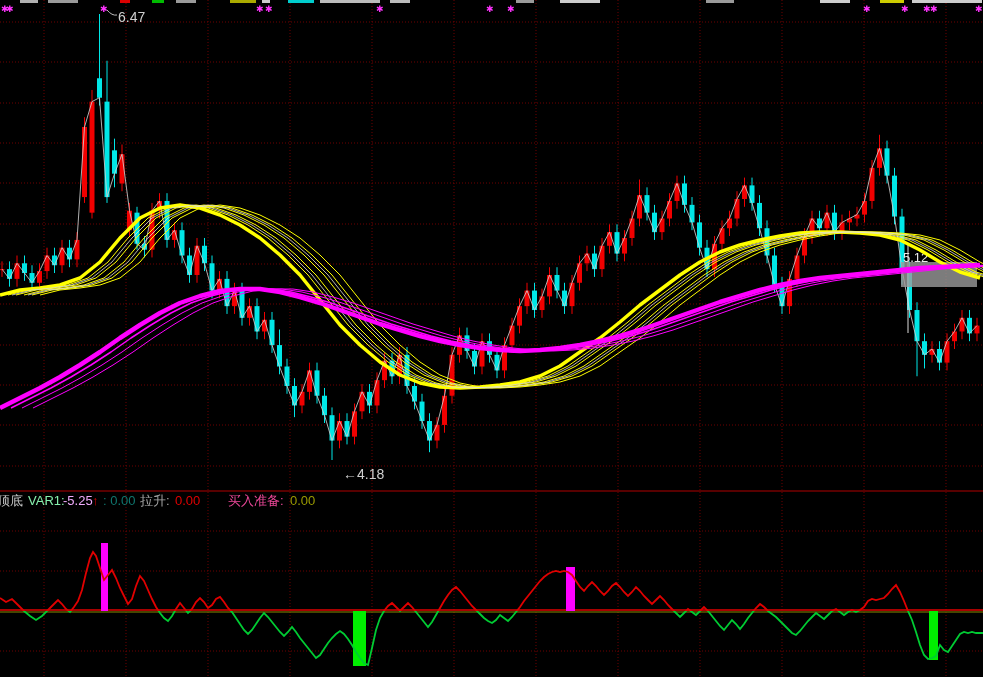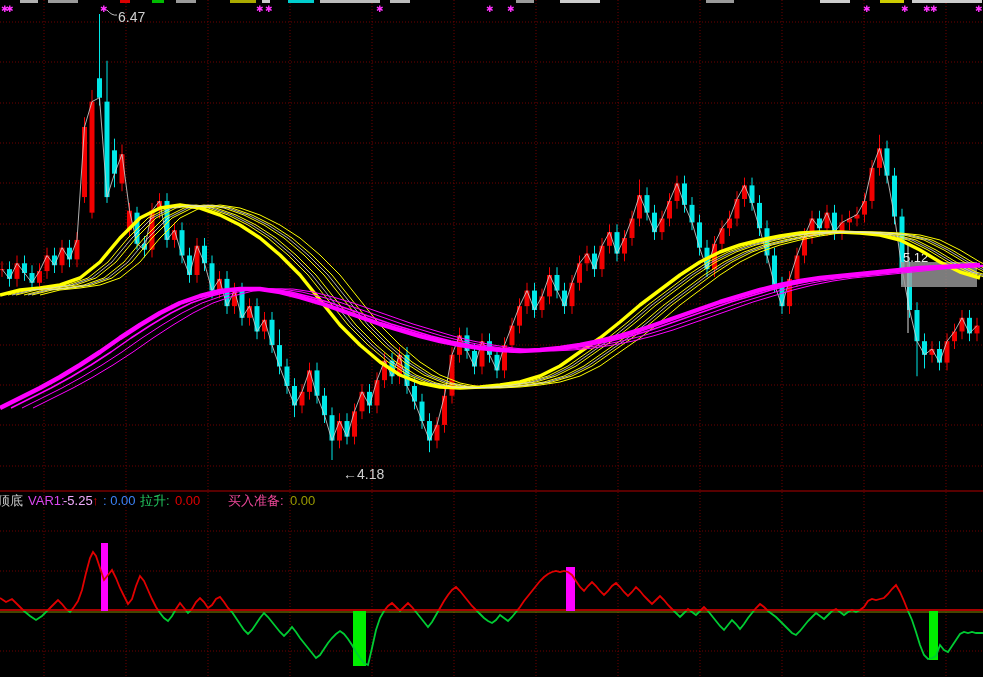--- a/index.html
+++ b/index.html
@@ -367,22 +367,22 @@
         <clipPath id="clip-below">
           <rect x="0" y="611" width="983" height="66"></rect>
         </clipPath>
       </defs>
       <polyline points="0,598 6,602 12,599 18,605 24,611 30,616 36,620 42,616 48,610 54,604 58,600 62,604 66,609 70,612 74,607 78,601 82,590 86,573 90,558 93,552 96,556 100,568 104,580 108,575 112,570 116,578 120,588 124,596 128,604 132,599 136,586 140,576 144,581 148,590 152,599 156,607 160,613 164,618 168,621 172,616 176,609 180,603 184,608 188,613 192,609 196,602 200,598 204,602 208,608 212,605 216,599 220,597 224,602 228,608 232,612 236,618 240,624 244,630 248,634 252,630 256,624 260,618 264,613 268,617 272,622 276,627 280,632 284,636 288,632 292,627 296,632 300,638 304,643 308,648 312,653 316,658 320,655 324,649 328,643 332,638 336,634 340,631 344,634 348,639 352,645 356,652 360,658 364,663 368,665 372,648 376,630 380,618 384,611 388,606 392,603 396,607 400,611 404,607 408,603 412,607 416,612 420,617 424,622 428,627 432,622 436,615 440,608 444,601 448,595 452,590 456,587 460,591 464,596 468,601 472,606 476,610 480,614 484,618 488,621 492,623 496,620 500,615 504,618 508,621 512,617 516,612 520,607 524,601 528,596 532,591 536,586 540,581 544,577 548,574 552,572 556,571 560,572 564,571 568,572 572,575 576,581 580,587 584,591 588,586 592,582 596,586 600,591 604,595 608,591 612,586 616,583 620,587 624,592 628,596 632,592 636,587 640,591 644,596 648,600 652,604 656,600 660,596 664,600 668,605 672,609 676,613 680,617 684,613 688,609 692,612 696,615 700,611 704,607 708,611 712,616 716,621 720,626 724,630 728,625 732,620 736,624 740,629 744,624 748,618 752,613 756,608 760,604 764,607 768,611 772,614 776,617 780,621 784,625 788,629 792,633 796,635 800,631 804,626 808,621 812,617 816,613 820,616 824,619 828,615 832,611 836,609 840,612 844,615 848,612 852,610 856,612 860,610 864,607 868,601 872,599 876,600 880,599 884,598 888,594 892,589 896,585 900,592 904,601 908,611 912,620 916,632 920,645 924,655 928,659 932,658 936,656 940,645 944,650 948,652 952,646 956,640 960,634 964,632 968,633 972,632 976,633 980,633 983,633" fill="none" stroke="#e00000" stroke-width="1.8" clip-path="url(#clip-above)"></polyline>
       <polyline points="0,598 6,602 12,599 18,605 24,611 30,616 36,620 42,616 48,610 54,604 58,600 62,604 66,609 70,612 74,607 78,601 82,590 86,573 90,558 93,552 96,556 100,568 104,580 108,575 112,570 116,578 120,588 124,596 128,604 132,599 136,586 140,576 144,581 148,590 152,599 156,607 160,613 164,618 168,621 172,616 176,609 180,603 184,608 188,613 192,609 196,602 200,598 204,602 208,608 212,605 216,599 220,597 224,602 228,608 232,612 236,618 240,624 244,630 248,634 252,630 256,624 260,618 264,613 268,617 272,622 276,627 280,632 284,636 288,632 292,627 296,632 300,638 304,643 308,648 312,653 316,658 320,655 324,649 328,643 332,638 336,634 340,631 344,634 348,639 352,645 356,652 360,658 364,663 368,665 372,648 376,630 380,618 384,611 388,606 392,603 396,607 400,611 404,607 408,603 412,607 416,612 420,617 424,622 428,627 432,622 436,615 440,608 444,601 448,595 452,590 456,587 460,591 464,596 468,601 472,606 476,610 480,614 484,618 488,621 492,623 496,620 500,615 504,618 508,621 512,617 516,612 520,607 524,601 528,596 532,591 536,586 540,581 544,577 548,574 552,572 556,571 560,572 564,571 568,572 572,575 576,581 580,587 584,591 588,586 592,582 596,586 600,591 604,595 608,591 612,586 616,583 620,587 624,592 628,596 632,592 636,587 640,591 644,596 648,600 652,604 656,600 660,596 664,600 668,605 672,609 676,613 680,617 684,613 688,609 692,612 696,615 700,611 704,607 708,611 712,616 716,621 720,626 724,630 728,625 732,620 736,624 740,629 744,624 748,618 752,613 756,608 760,604 764,607 768,611 772,614 776,617 780,621 784,625 788,629 792,633 796,635 800,631 804,626 808,621 812,617 816,613 820,616 824,619 828,615 832,611 836,609 840,612 844,615 848,612 852,610 856,612 860,610 864,607 868,601 872,599 876,600 880,599 884,598 888,594 892,589 896,585 900,592 904,601 908,611 912,620 916,632 920,645 924,655 928,659 932,658 936,656 940,645 944,650 948,652 952,646 956,640 960,634 964,632 968,633 972,632 976,633 980,633 983,633" fill="none" stroke="#00cc33" stroke-width="1.8" clip-path="url(#clip-below)"></polyline>
     </svg>
 
   <div class="hdr" style="left:0;width:983px;padding-left:33px;">
     <span style="left:-3px;color:#c8c8c8">顶底</span>
-    <span style="left:28px;color:#d946ef">VAR1:</span>
+    <span style="left:28px;color:#86efac">VAR1:</span>
     <span style="left:63px;color:#f0abfc">-5.25</span>
     <span style="left:92px;color:#e00000;font-weight:bold">↑</span>
-    <span style="left:103px;color:#3b82f6">: 0.00</span>
-    <span style="left:140px;color:#22c55e">拉升:</span>
+    <span style="left:103px;color:#0f766e">: 0.00</span>
+    <span style="left:140px;color:#a3a3a3">拉升:</span>
     <span style="left:175px;color:#e00000">0.00</span>
     <span style="left:228px;color:#ec4899">买入准备:</span>
     <span style="left:290px;color:#9a9a00">0.00</span>
   </div>
 </div>
 
 </body></html>

